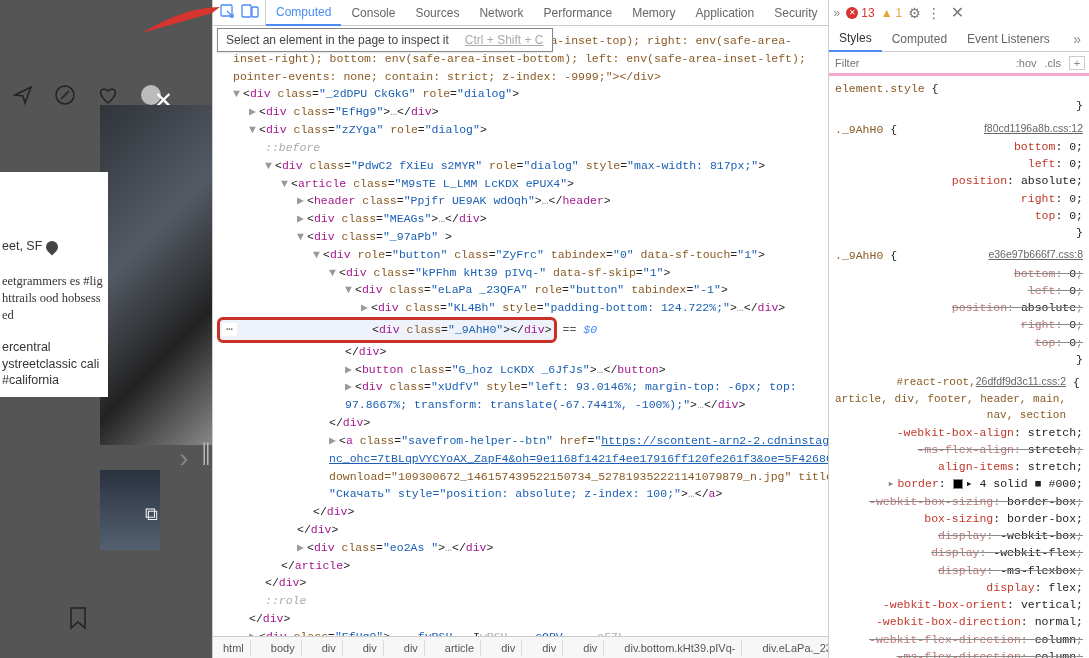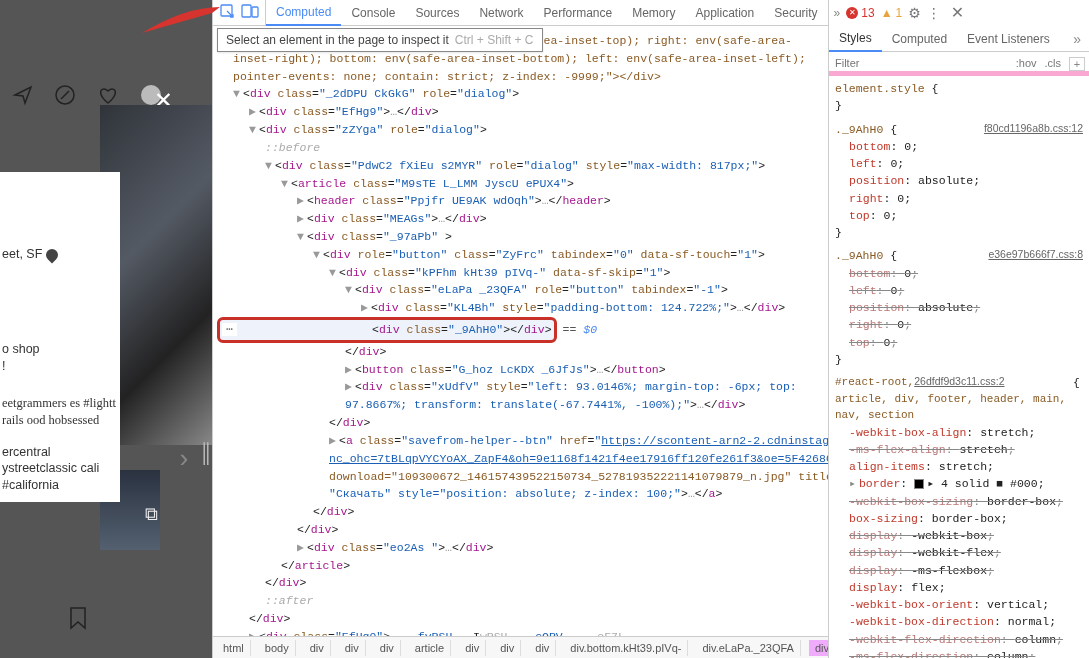--- a/index.html
+++ b/index.html
@@ -4,21 +4,21 @@
 <style>
 * { box-sizing: border-box; margin: 0; padding: 0; }
 body { font-family: Consolas, "Courier New", monospace; font-size: 11.5px; color: #222; background: #fff; width: 1089px; height: 658px; overflow: hidden; position: relative; }
 .root { display: flex; height: 100%; }
 .left-panel { width: 212px; background: #555; position: relative; flex-shrink: 0; }
 .left-icons { position: absolute; top: 84px; left: 12px; display: flex; gap: 20px; align-items: center; }
 .left-icons svg { stroke: #222; fill: none; stroke-width: 1.5; }
 .close-x { position: absolute; top: 82px; left: 155px; color: #fff; font-size: 28px; font-weight: 300; }
 .bg-img { position: absolute; top: 105px; left: 100px; width: 112px; height: 340px; background: linear-gradient(135deg,#30343a 0,#545a64 40%,#222 70%,#888 100%); }
 .bg-img2 { position: absolute; top: 470px; left: 100px; width: 60px; height: 80px; background: linear-gradient(180deg,#2a3240,#546070); }
-.left-card { position: absolute; top: 172px; left: 0; width: 120px; background: #fff; color: #333; font-family: Arial; font-size: 12.5px; padding: 20px 4px 8px 2px; }
+.left-card { position: absolute; top: 172px; left: 0; width: 108px; background: #fff; color: #333; font-family: Arial; font-size: 12.5px; padding: 12px 4px 8px 2px; }
 .left-dots { position: absolute; top: 185px; left: 70px; color: #222; font-size: 18px; font-weight: bold; font-family: Arial; }
 .left-card .loc { margin-top: 55px; }
 .left-card .shop { margin-top: 80px; line-height: 1.35; }
 .left-card .tags { margin-top: 20px; line-height: 1.35; word-break: break-all; font-family: Liberation Serif, serif; }
 .left-card .tags2 { margin-top: 15px; line-height: 1.35; }
 .left-bookmark { position: absolute; bottom: 25px; left: 68px; }
 .sf-icon { display: inline-block; width: 12px; height: 12px; background: #444; border-radius: 50% 50% 50% 0; transform: rotate(-45deg); vertical-align: middle; }
 .inst-multi { position: absolute; top: 505px; left: 145px; color:#eee; font-size:18px; }
 .arrow-right { position: absolute; top: 445px; left: 176px; color: #888; font-size: 26px; z-index:5; }
 .drag-handle { position: absolute; top: 442px; left: 200px; color: #bbb; font-size: 20px; }
@@ -31,52 +31,52 @@
 .tab.active { color: #4b8bf5; border-bottom: 2px solid #4b8bf5; margin-bottom: -1px; }
 .top-right { margin-left: auto; display: flex; align-items: center; gap: 6px; padding-right: 6px; }
 .err-badge { display: flex; align-items: center; gap: 3px; }
 .err-circle { width: 12px; height: 12px; border-radius: 50%; background: #d7342f; color: #fff; font-size: 8px; display: flex; align-items: center; justify-content: center; }
 .warn-tri { color: #e8a33d; font-size: 12px; }
 .gear { color: #777; font-size: 14px; }
 .vdots { color: #777; font-size: 14px; }
 .xclose { color: #777; font-size: 16px; padding: 0 4px; }
 
 .tooltip { position: absolute; top: 28px; left: 217px; background: #fff; border: 1px solid #888; padding: 4px 8px; font-family: Arial; font-size: 12px; color: #444; z-index: 10; box-shadow: 0 1px 2px rgba(0,0,0,0.1); }
-.tooltip .kbd { color: #aaa; margin-left: 6px; }
+.tooltip .kbd { color: #aaa; margin-left: 16px; text-decoration: underline; }
 
 .dom-tree { flex: 1; overflow: hidden; padding: 6px 4px 0 4px; line-height: 1.55; color: #222; }
 .dom-tree .ln { white-space: nowrap; }
 .i1{padding-left:16px}.i2{padding-left:32px}.i3{padding-left:48px}.i4{padding-left:64px}.i5{padding-left:80px}.i6{padding-left:96px}.i7{padding-left:112px}.i8{padding-left:128px}.i9{padding-left:144px}
 .tr { color: #999; display: inline-block; width: 10px; }
 .tg { color: #a4178e; }
 .at { color: #8a5a23; }
 .av { color: #1a5fb4; }
 .el { color: #999; }
 .pseudo { color: #aaa; font-style: italic; }
 .lnk { color: #1a5fb4; text-decoration: underline; }
 .boxed { border: 3px solid #c83028; border-radius: 6px; padding: 1px 2px; display:inline-block; background:#eef3fb; }
 .box-ellip { color: #777; background: #fff; padding: 0 4px; margin-right: 4px; }
 .eq0 { color: #555; margin-left: 6px; }
 .eq0 .d0 { color: #4b8bf5; font-style: italic; }
 
-.crumbs { height: 22px; border-top: 1px solid #ccc; display: flex; align-items: center; font-family: Arial; font-size: 11px; color: #555; padding: 0 4px; gap: 8px; overflow: hidden; background:#f7f7f7; }
+.crumbs { height: 22px; border-top: 1px solid #ccc; display: flex; align-items: center; font-family: Arial; font-size: 11px; color: #555; padding: 0 4px; gap: 14px; overflow: hidden; background:#f7f7f7; }
 .crumb { padding: 2px 6px; border-right: 1px solid #ddd; white-space: nowrap; }
 .crumb.sel { background: #f0abfc; }
 
 .right-panel { width: 260px; display: flex; flex-direction: column; flex-shrink: 0; }
 .styles-tabs { height: 26px; border-bottom: 1px solid #ccc; display: flex; align-items: center; font-family: Arial; font-size: 12px; color: #666; margin-top: 26px; }
 .styles-tabs .tab.active { color: #333; border-bottom: 2px solid #4b8bf5; margin-bottom:-1px; }
 .styles-tabs .more { margin-left: auto; padding-right: 8px; color: #888; font-size: 14px; }
-.filter-row { height: 24px; border-bottom: 5px solid #f9a8d4; display: flex; align-items: flex-end; font-family: Arial; font-size: 11px; color: #888; }
+.filter-row { height: 24px; border-bottom: 3px solid #f9a8d4; display: flex; align-items: center; font-family: Arial; font-size: 11px; color: #888; }
 .filter-row input { border: none; flex: 1; padding: 2px 6px; font-size: 11px; outline: none; }
 .filter-row .pill { padding: 2px 4px; color: #777; }
 .filter-row .plus { border: 1px solid #ccc; width: 16px; text-align: center; margin: 0 4px; }
 
 .styles-body { flex: 1; overflow: hidden; padding: 4px 6px; font-size: 11.5px; line-height: 1.5; }
-.rule { margin-bottom: 6px; }
+.rule { margin-bottom: 6px; text-align: right; }
 .rule .head { display: flex; }
 .rule .sel { color: #8a5a23; }
 .rule .src { margin-left: auto; color: #666; text-decoration: underline; font-family: Arial; font-size: 10.5px; }
 .prop { padding-left: 14px; }
 .prop .pn { color: #c0392b; }
 .prop .pv { color: #222; }
 .prop.struck { text-decoration: line-through; color: #888; }
 .prop.struck .pn { color: #b77; }
 .swatch { display: inline-block; width: 10px; height: 10px; border: 1px solid #888; vertical-align: middle; margin-right: 3px; background: #000; }
 .chk { color: #888; margin-right: 3px; }
@@ -111,21 +111,20 @@
             <circle cx="11" cy="11" r="10" fill="#bbb" stroke="none"></circle>
           </svg></span>
     </div>
     <div class="close-x">✕</div>
     <div class="bg-img"></div>
     <div class="bg-img2"></div>
     <div class="inst-multi">⧉</div>
     <div class="left-dots">•••</div>
     <div class="left-card">
       <div class="loc"><span>eet, SF</span> <span class="sf-icon"></span></div>
-      <div class="shop"><span>o shop</span><br><span>!</span></div>
       <div class="tags">eetgrammers es #lighttrails ood hobsessed</div>
       <div class="tags2">ercentral ystreetclassic cali #california</div>
     </div>
     <span class="arrow-right">›</span>
     <span class="drag-handle">║</span>
     <div class="left-bookmark">
       <svg width="20" height="24" fill="none" stroke="#222" stroke-width="1.5">
           <path d="M3 2 H17 V22 L10 16 L3 22 Z"></path>
         </svg>
     </div>
@@ -169,21 +168,21 @@
 
     <div class="dom-tree">
       <div class="ln i1"><span class="at">&lt;div style="position: fixed; top: env(safe-area-inset-top); right: env(safe-area-</span></div>
       <div class="ln i1"><span class="at">inset-right); bottom: env(safe-area-inset-bottom); left: env(safe-area-inset-left);</span></div>
       <div class="ln i1"><span class="at">pointer-events: none; contain: strict; z-index: -9999;"&gt;&lt;/div&gt;</span></div>
       <div class="ln i1"><span class="tr">▼</span>&lt;<span class="tg">div</span> <span class="at">class</span>=<span class="av">"<span>_2dDPU CkGkG</span>"</span> <span class="at">role</span>=<span class="av">"<span>dialog</span>"</span>&gt;</div>
       <div class="ln i2"><span class="tr">▶</span>&lt;<span class="tg">div</span> <span class="at">class</span>=<span class="av">"<span>EfHg9</span>"</span>&gt;<span class="el">…</span>&lt;/<span class="tg">div</span>&gt;</div>
       <div class="ln i2"><span class="tr">▼</span>&lt;<span class="tg">div</span> <span class="at">class</span>=<span class="av">"<span>zZYga</span>"</span> <span class="at">role</span>=<span class="av">"<span>dialog</span>"</span>&gt;</div>
       <div class="ln i3 pseudo">::before</div>
       <div class="ln i3"><span class="tr">▼</span>&lt;<span class="tg">div</span> <span class="at">class</span>=<span class="av">"<span>PdwC2 fXiEu s2MYR</span>"</span> <span class="at">role</span>=<span class="av">"<span>dialog</span>"</span> <span class="at">style</span>=<span class="av">"<span>max-width: 817px;</span>"</span>&gt;</div>
-      <div class="ln i4"><span class="tr">▼</span>&lt;<span class="tg">article</span> <span class="at">class</span>=<span class="av">"<span>M9sTE  L_LMM  JyscU  ePUX4</span>"</span>&gt;</div>
+      <div class="ln i4"><span class="tr">▼</span>&lt;<span class="tg">article</span> <span class="at">class</span>=<span class="av">"<span>M9sTE  L_LMM  LcKDX  ePUX4</span>"</span>&gt;</div>
       <div class="ln i5"><span class="tr">▶</span>&lt;<span class="tg">header</span> <span class="at">class</span>=<span class="av">"<span>Ppjfr UE9AK  wdOqh</span>"</span>&gt;<span class="el">…</span>&lt;/<span class="tg">header</span>&gt;</div>
       <div class="ln i5"><span class="tr">▶</span>&lt;<span class="tg">div</span> <span class="at">class</span>=<span class="av">"<span>MEAGs</span>"</span>&gt;<span class="el">…</span>&lt;/<span class="tg">div</span>&gt;</div>
       <div class="ln i5"><span class="tr">▼</span>&lt;<span class="tg">div</span> <span class="at">class</span>=<span class="av">"<span>_97aPb</span>"</span> &gt;</div>
       <div class="ln i6"><span class="tr">▼</span>&lt;<span class="tg">div</span> <span class="at">role</span>=<span class="av">"<span>button</span>"</span> <span class="at">class</span>=<span class="av">"<span>ZyFrc</span>"</span> <span class="at">tabindex</span>=<span class="av">"<span>0</span>"</span> <span class="at">data-sf-touch</span>=<span class="av">"<span>1</span>"</span>&gt;</div>
       <div class="ln i7"><span class="tr">▼</span>&lt;<span class="tg">div</span> <span class="at">class</span>=<span class="av">"<span>kPFhm kHt39  pIVq-</span>"</span> <span class="at">data-sf-skip</span>=<span class="av">"<span>1</span>"</span>&gt;</div>
       <div class="ln i8"><span class="tr">▼</span>&lt;<span class="tg">div</span> <span class="at">class</span>=<span class="av">"<span>eLaPa _23QFA</span>"</span> <span class="at">role</span>=<span class="av">"<span>button</span>"</span> <span class="at">tabindex</span>=<span class="av">"<span>-1</span>"</span>&gt;</div>
       <div class="ln i9"><span class="tr">▶</span>&lt;<span class="tg">div</span> <span class="at">class</span>=<span class="av">"<span>KL4Bh</span>"</span> <span class="at">style</span>=<span class="av">"<span>padding-bottom: 124.722%;</span>"</span>&gt;<span class="el">…</span>&lt;/<span class="tg">div</span>&gt;</div>
       <div class="ln"><span class="boxed"><span class="box-ellip">⋯</span>&nbsp;&nbsp;&nbsp;&nbsp;&nbsp;&nbsp;&nbsp;&nbsp;&nbsp;&nbsp;&nbsp;&nbsp;&nbsp;&nbsp;&nbsp;&nbsp;&nbsp;&nbsp;&nbsp;&lt;<span class="tg">div</span> <span class="at">class</span>=<span class="av">"<span>_9AhH0</span>"</span>&gt;&lt;/<span class="tg">div</span>&gt;</span><span class="eq0">== <span class="d0">$0</span></span></div>
       <div class="ln i8">&lt;/<span class="tg">div</span>&gt;</div>
       <div class="ln i8"><span class="tr">▶</span>&lt;<span class="tg">button</span> <span class="at">class</span>=<span class="av">"<span>G_hoz LcKDX _6JfJs</span>"</span>&gt;<span class="el">…</span>&lt;/<span class="tg">button</span>&gt;</div>
@@ -192,21 +191,21 @@
       <div class="ln i7">&lt;/<span class="tg">div</span>&gt;</div>
       <div class="ln i7"><span class="tr">▶</span>&lt;<span class="tg">a</span> <span class="at">class</span>=<span class="av">"<span>savefrom-helper--btn</span>"</span> <span class="at">href</span>=<span class="av">"</span><span class="lnk">https://scontent-arn2-2.cdninstagram.com/v/t51.2885-15/e35/p1080x108…</span></div>
       <div class="ln i7"><span class="lnk">nc_ohc=7tBLqpVYCYoAX_ZapF4&amp;oh=9e1168f1421f4ee17916ff120fe261f3&amp;oe=5F4268CF</span></div>
       <div class="ln i7"><span class="at">download="109300672_146157439522150734_527819352221141079879_n.jpg" title=</span></div>
       <div class="ln i7"><span class="av">"Скачать" style="position: absolute; z-index: 100;"</span>&gt;<span class="el">…</span>&lt;/<span class="tg">a</span>&gt;</div>
       <div class="ln i6">&lt;/<span class="tg">div</span>&gt;</div>
       <div class="ln i5">&lt;/<span class="tg">div</span>&gt;</div>
       <div class="ln i5"><span class="tr">▶</span>&lt;<span class="tg">div</span> <span class="at">class</span>=<span class="av">"<span>eo2As</span> "</span>&gt;<span class="el">…</span>&lt;/<span class="tg">div</span>&gt;</div>
       <div class="ln i4">&lt;/<span class="tg">article</span>&gt;</div>
       <div class="ln i3">&lt;/<span class="tg">div</span>&gt;</div>
-      <div class="ln i3 pseudo">::after</div>
+      <div class="ln i3 pseudo">::role</div>
       <div class="ln i2">&lt;/<span class="tg">div</span>&gt;</div>
       <div class="ln i2" style="white-space:pre"><span class="tr">▶</span>&lt;<span class="tg">div</span> <span class="at">class</span>=<span class="av">"EfHg9"</span>&gt;    <span class="av">fvRSH</span>   I<span style="color:#aaa">wRSH</span>    <span class="av">cOPV</span>     <span style="color:#aaa">eF7L</span>…</div>
     </div>
 
     <div class="crumbs">
       <span class="crumb">html</span>
         <span class="crumb">body</span>
         <span class="crumb">div</span>
         <span class="crumb">div</span>
         <span class="crumb">div</span>

